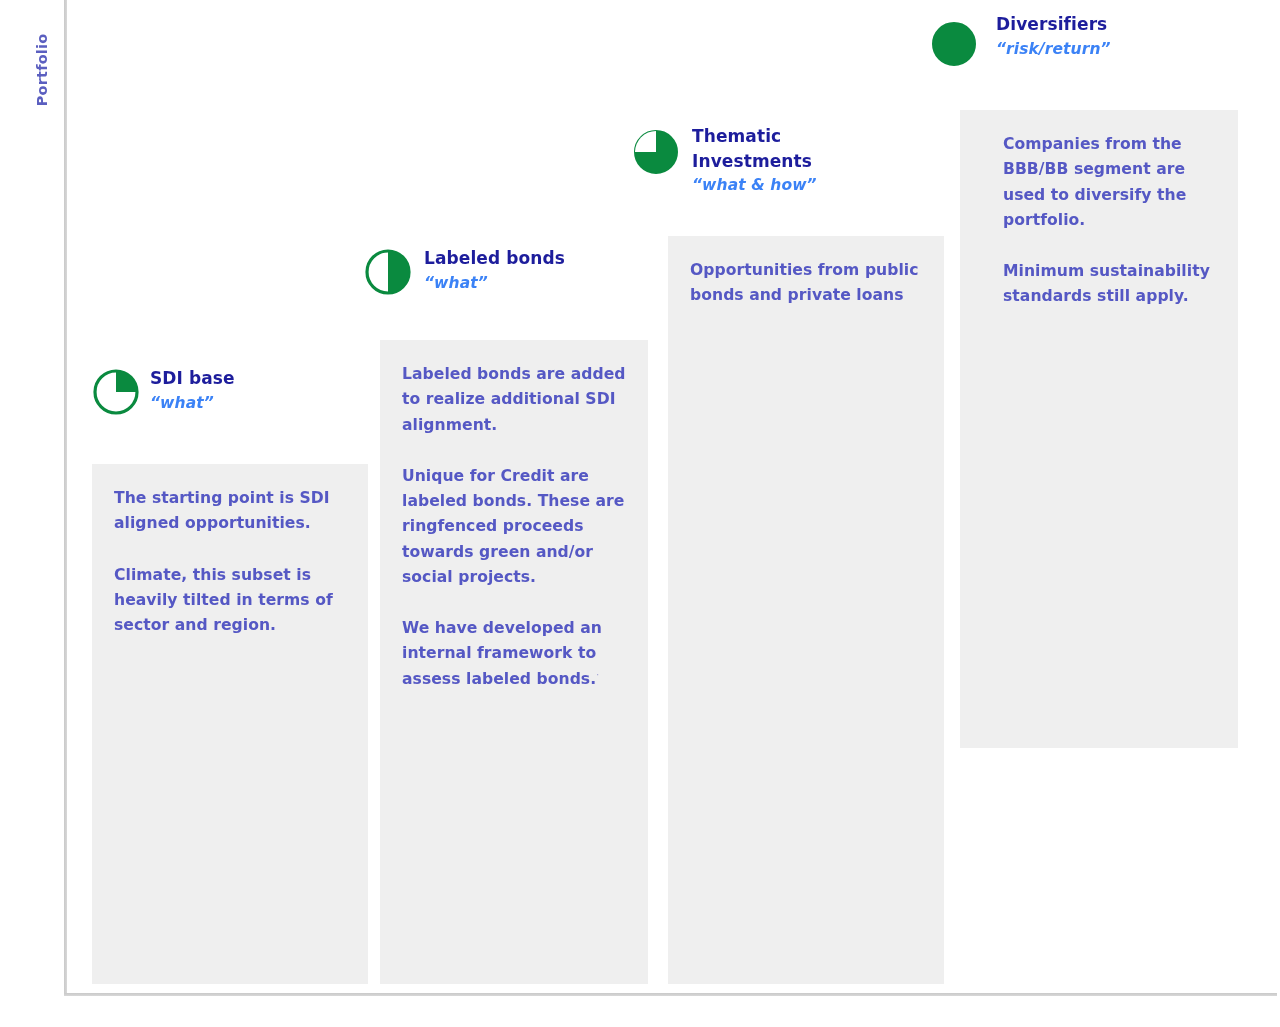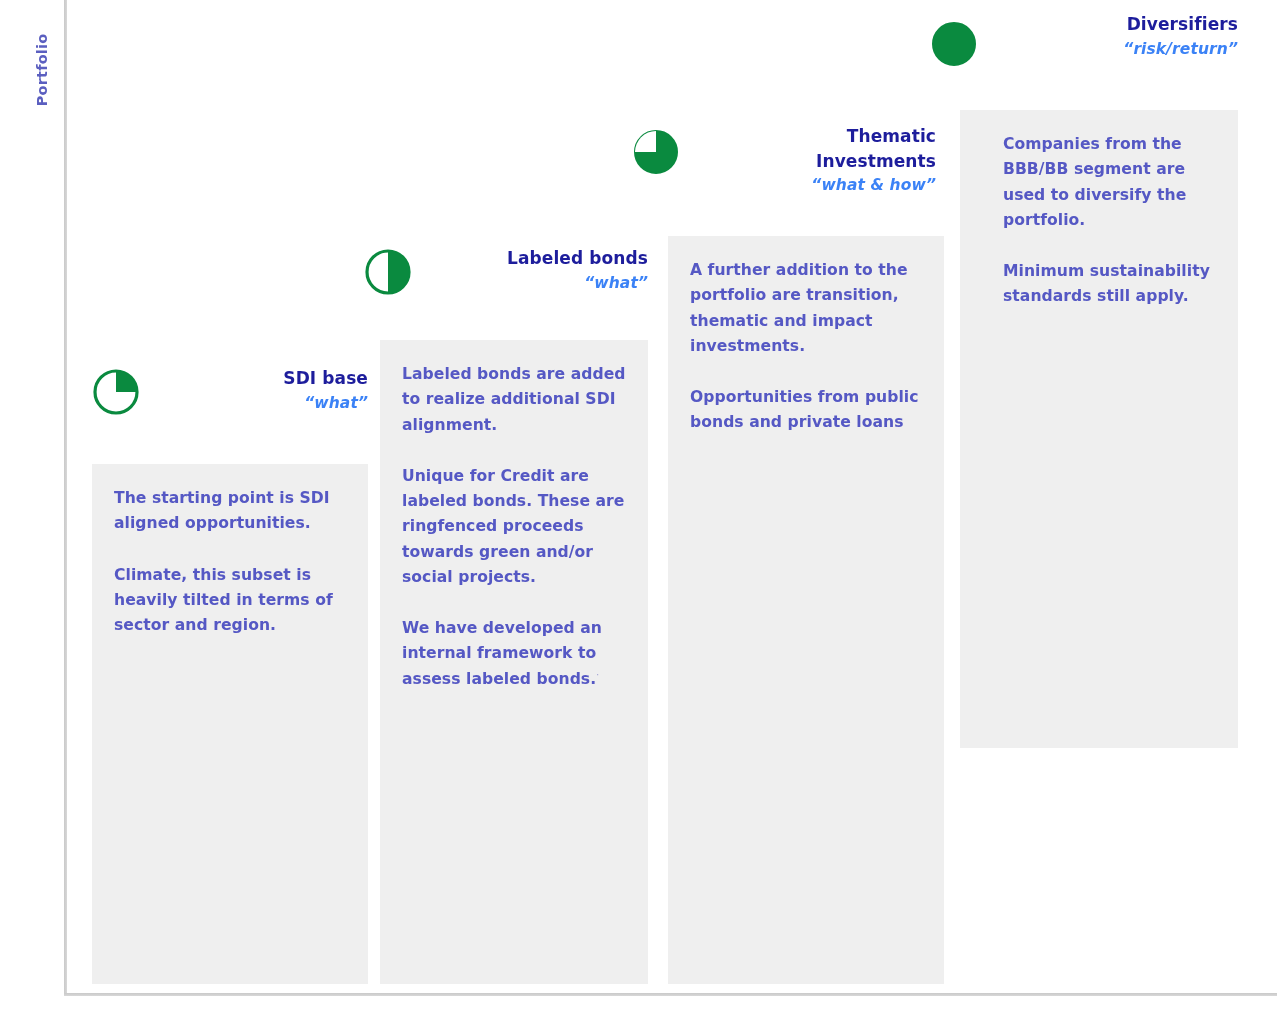--- a/index.html
+++ b/index.html
@@ -78,21 +78,21 @@
     display: block;
     width: 48px;
     height: 48px;
   }
 
   .titles {
     position: absolute;
     left: 58px;
     top: -2px;
     width: calc(100% - 58px);
-    text-align: right;
+    text-align: left;
   }
   .stage-title {
     font-size: 17px;
     font-weight: bold;
     color: #1d1d9c;
     line-height: 1.45;
     letter-spacing: 0.1px;
   }
   .stage-sub {
     font-size: 15.5px;
@@ -198,21 +198,20 @@
           <path d="M24 24 L3 24 A21 21 0 0 1 24 3 Z" fill="#ffffff"></path>
         </svg>
       </div>
       <div class="titles">
         <div class="stage-title">Thematic</div>
         <div class="stage-title">Investments</div>
         <div class="stage-sub">“what &amp; how”</div>
       </div>
     </div>
     <div class="panel">
-      <p>A further addition to the portfolio are transition, thematic and impact investments.</p>
       <p>Opportunities from public bonds and private loans</p>
     </div>
   </div>
 
   <div class="stage" id="stage-3">
     <div class="stage-head">
       <div class="icon-wrap">
         <svg viewBox="0 0 48 48">
           <circle cx="24" cy="24" r="21" fill="#0a8a3f" stroke="#0a8a3f" stroke-width="2"></circle>
         </svg>

